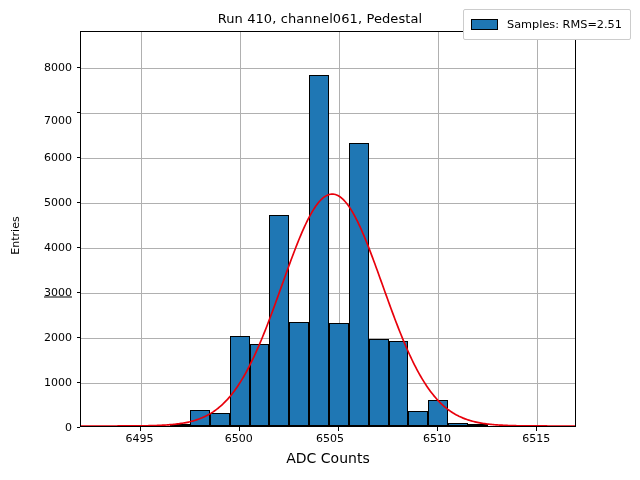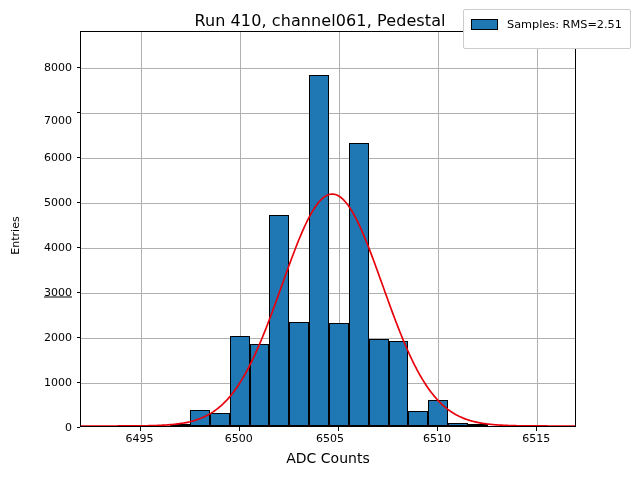--- a/index.html
+++ b/index.html
@@ -21,21 +21,21 @@
     background: #ffffff;
   }
 
   
   #chart-title {
     position: absolute;
     left: 0;
     top: 11px;
     width: 640px;
     text-align: center;
-    font-size: 16px;
+    font-size: 13px;
     color: #000000;
     letter-spacing: 0.1px;
   }
 
   
   #plot-area {
     position: absolute;
     left: 80px;
     top: 31px;
     width: 496px;
@@ -136,21 +136,21 @@
   }
 
   
   #legend {
     position: absolute;
     right: 9px;
     top: 9px;
     background: #ffffff;
     border: 0.9px solid #cccccc;
     border-radius: 2px;
-    padding: 5px 8px 14px 7px;
+    padding: 5px 8px 5px 7px;
     box-sizing: border-box;
   }
   .legend-row {
     display: flex;
     align-items: center;
     height: 19px;
   }
   .legend-swatch-patch {
     width: 27px;
     height: 11px;

